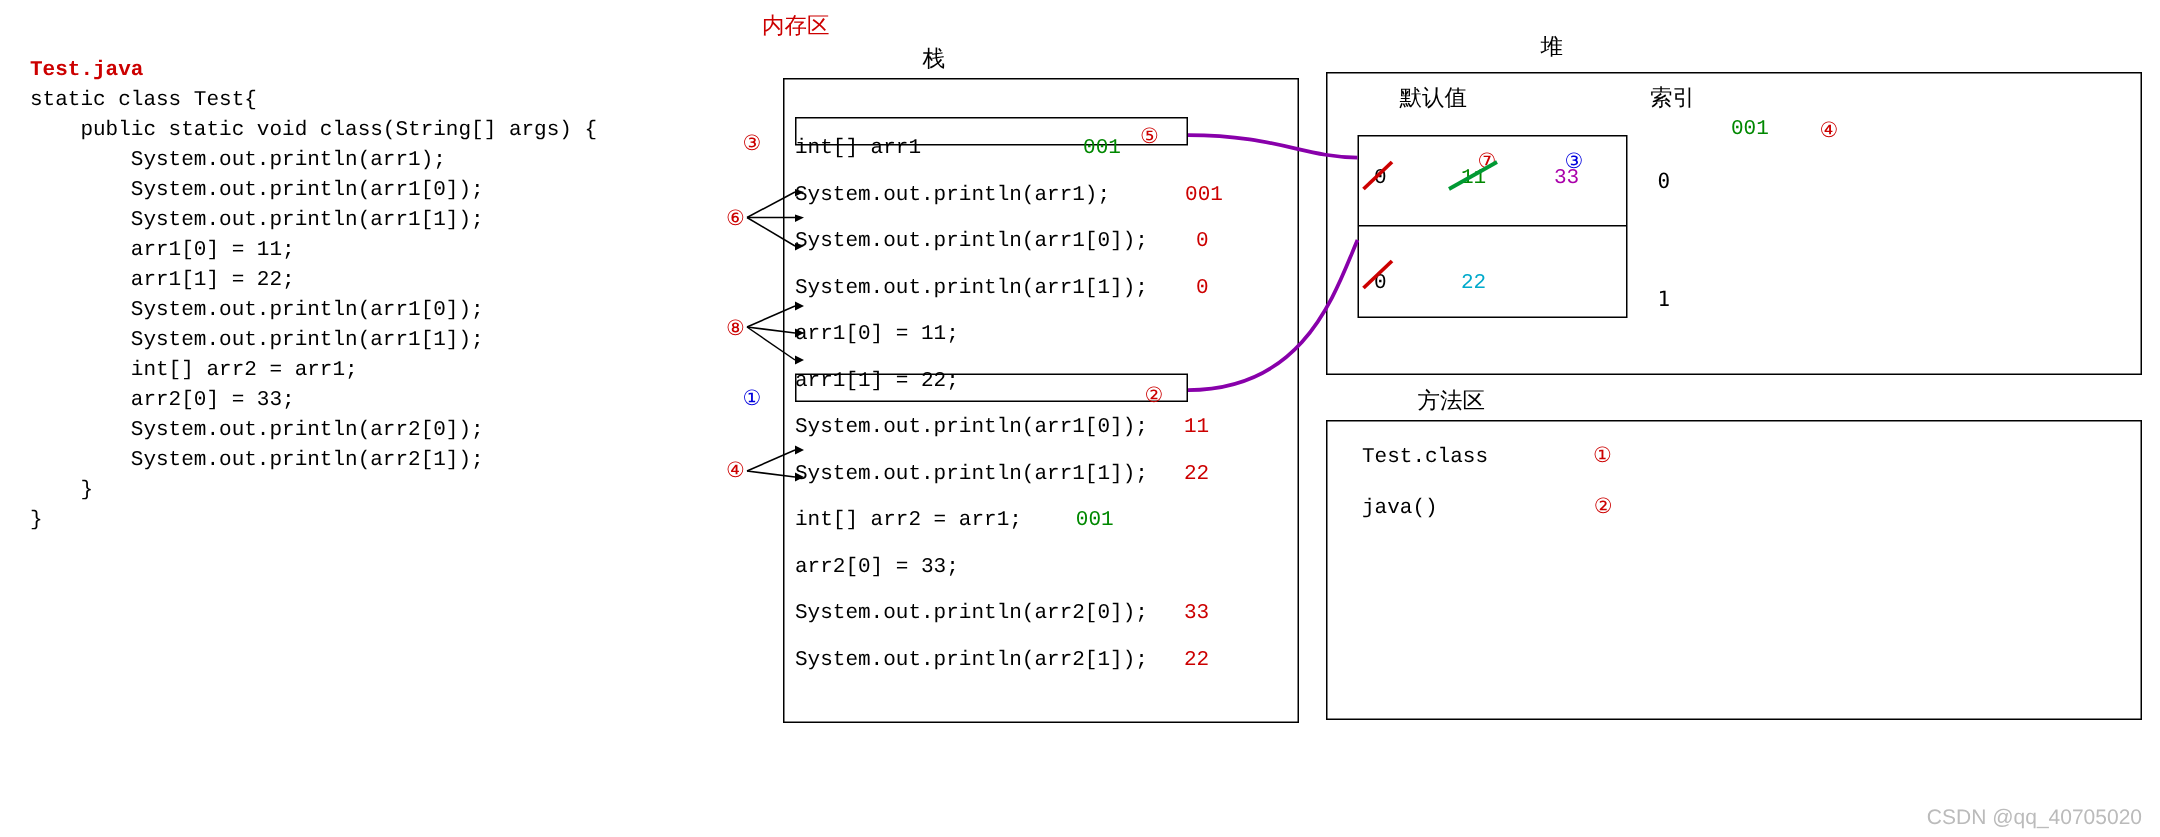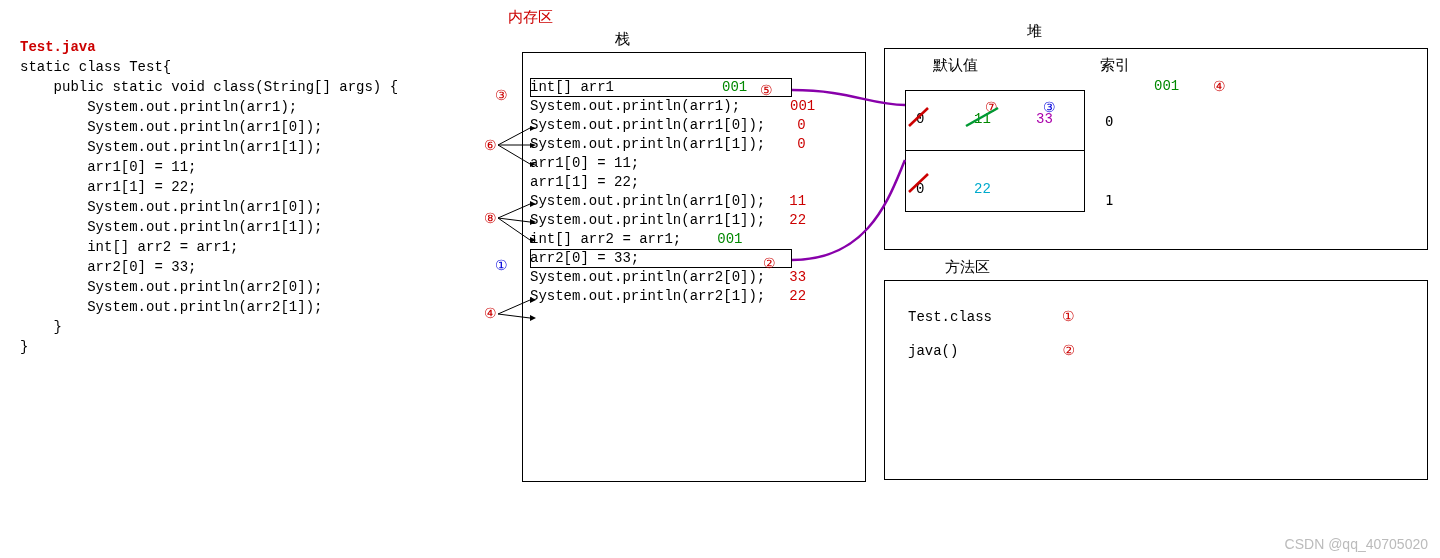--- a/index.html
+++ b/index.html
@@ -61,21 +61,21 @@
   .inner-box {
     position: absolute;
     border: 1px solid #000;
   }
   .stack-inner {
     position: absolute;
     left: 530px;
     top: 78px;
     line-height: 19px;
   }
-  .stack-inner .sline { white-space: pre; }
+  .stack-inner .sline { white-space: pre; margin-top: 12px; }
   .arr1-box { left: 530px; top: 78px; width: 262px; height: 19px; }
   .arr2-box { left: 530px; top: 249px; width: 262px; height: 19px; }
   .default-label { position: absolute; left: 933px; top: 56px; font-family: sans-serif; font-size: 15px; }
   .index-label { position: absolute; left: 1100px; top: 56px; font-family: sans-serif; font-size: 15px; }
   .addr001 { position: absolute; left: 1154px; top: 78px; color: #008800; }
   .circle4-heap { position: absolute; left: 1213px; top: 78px; color: #cc0000; }
   .heap-table {
     position: absolute;
     left: 905px;
     top: 90px;
@@ -87,21 +87,21 @@
     border-bottom: 1px solid #000;
     position: relative;
   }
   .heap-table .row:last-child { border-bottom: none; }
   .idx-col {
     position: absolute;
     left: 1105px;
     font-family: monospace;
   }
   .method-label { position: absolute; left: 945px; top: 258px; font-family: sans-serif; font-size: 15px; }
-  .method-inner { position: absolute; left: 908px; top: 300px; line-height: 34px; font-family: Liberation Mono, monospace; }
+  .method-inner { position: absolute; left: 908px; top: 288px; line-height: 34px; font-family: Liberation Mono, monospace; }
   .watermark {
     position: absolute;
     right: 12px;
     bottom: 6px;
     color: #bbb;
     font-family: sans-serif;
     font-size: 14px;
   }
   svg.overlay {
     position: absolute;

